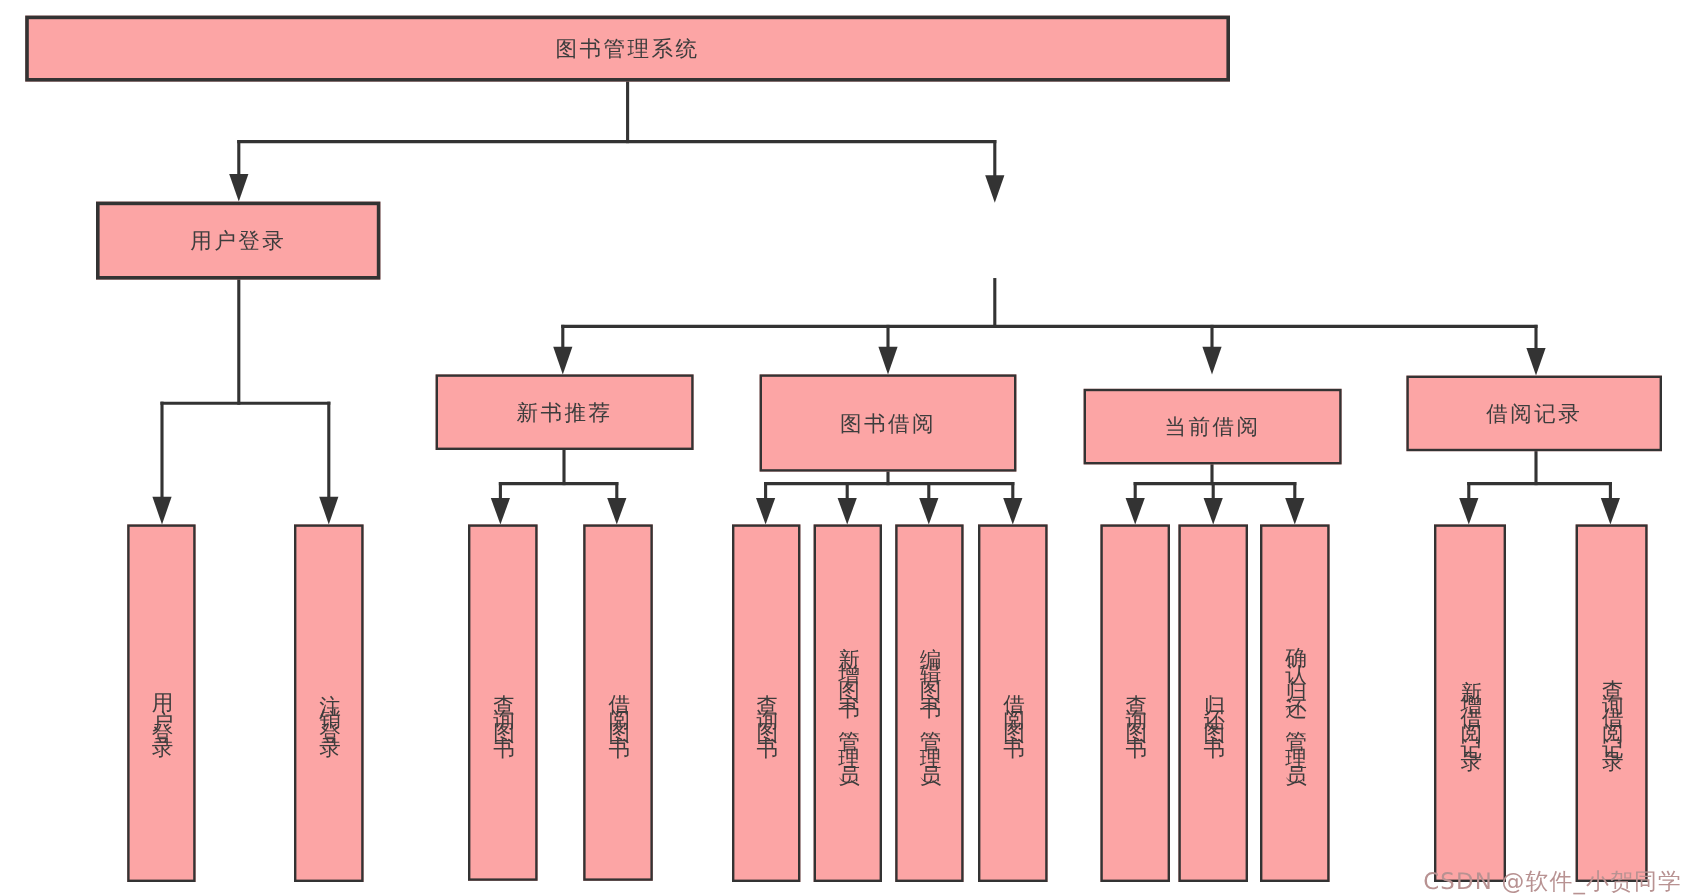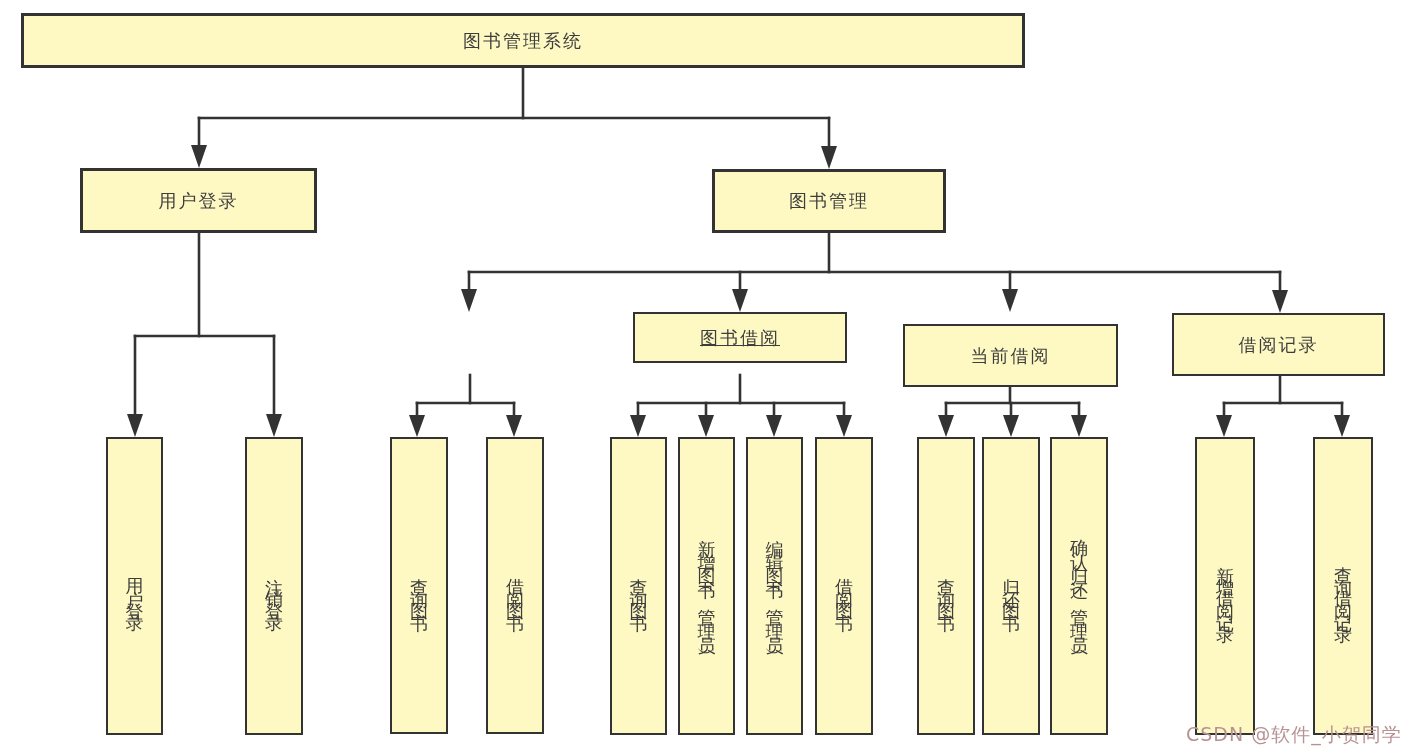--- a/index.html
+++ b/index.html
@@ -27,21 +27,21 @@
     fill: none;
     stroke-linecap: square;
   }
   .arrow {
     fill: var(--line, #333333);
     stroke: none;
   }
   .box {
     position: absolute;
     box-sizing: border-box;
-    background: #fef9c3;
+    background: #fca5a5;
     border: 3px solid var(--line, #333333);
     color: var(--text, #3d3d3d);
     display: flex;
     align-items: center;
     justify-content: center;
     font-size: 18px;
     z-index: 2;
     letter-spacing: 2px;
   }
   .box.l3 { border-width: 2px; }
@@ -143,23 +143,23 @@
       <line class="edge" x1="1224" y1="403" x2="1224" y2="416"></line>
       <line class="edge" x1="1342" y1="403" x2="1342" y2="416"></line>
       <polygon class="arrow" points="1216,415 1232,415 1224,437"></polygon>
       <polygon class="arrow" points="1334,415 1350,415 1342,437"></polygon>
     </g>
   </svg>
 
   <div class="box" style="left:21px; top:13px; width:1004px; height:55px;">图书管理系统</div>
 
   <div class="box" style="left:80px; top:168px; width:237px; height:65px;">用户登录</div>
-  <div class="box" style="left:712px; top:169px; width:234px; height:64px;">图书管理</div>
 
-  <div class="box l3" style="left:633px; top:312px; width:214px; height:51px;text-decoration:underline;">图书借阅</div>
+  <div class="box l3" style="left:363px; top:312px; width:215px; height:63px;">新书推荐</div>
+  <div class="box l3" style="left:633px; top:312px; width:214px; height:81px;">图书借阅</div>
   <div class="box l3" style="left:903px; top:324px; width:215px; height:63px;">当前借阅</div>
   <div class="box l3" style="left:1172px; top:313px; width:213px; height:63px;">借阅记录</div>
 
   <div class="box leaf" style="left:106px; top:437px; width:57px; height:298px;">用户登录</div>
   <div class="box leaf" style="left:245px; top:437px; width:58px; height:298px;">注销登录</div>
 
   <div class="box leaf" style="left:390px; top:437px; width:58px; height:297px;">查询图书</div>
   <div class="box leaf" style="left:486px; top:437px; width:58px; height:297px;">借阅图书</div>
 
   <div class="box leaf" style="left:610px; top:437px; width:57px; height:298px;">查询图书</div>

